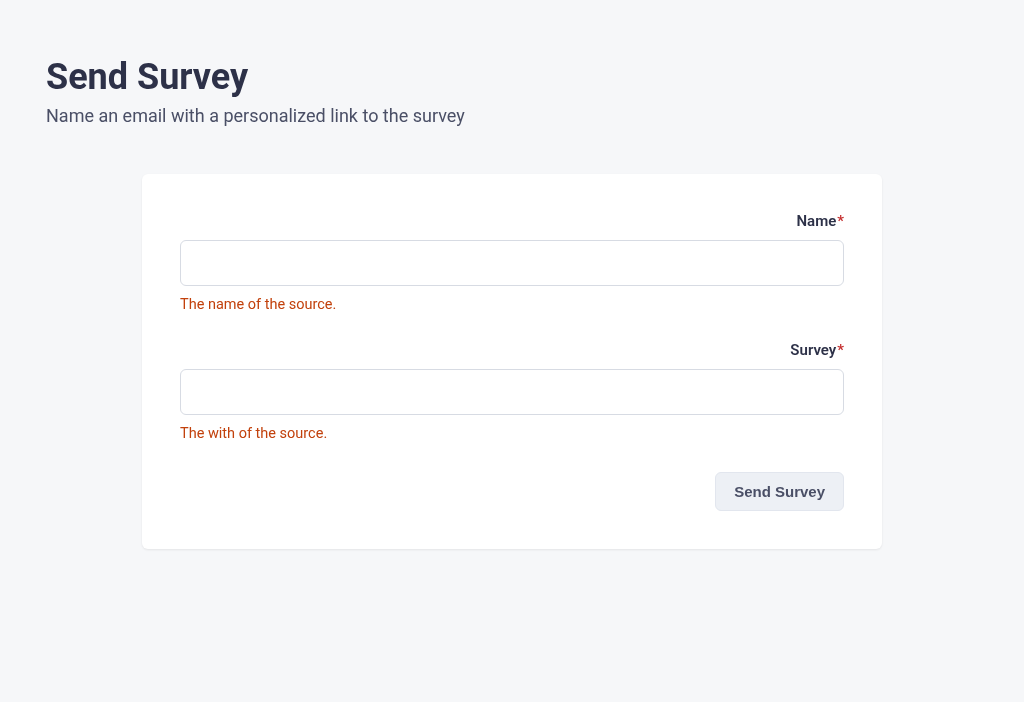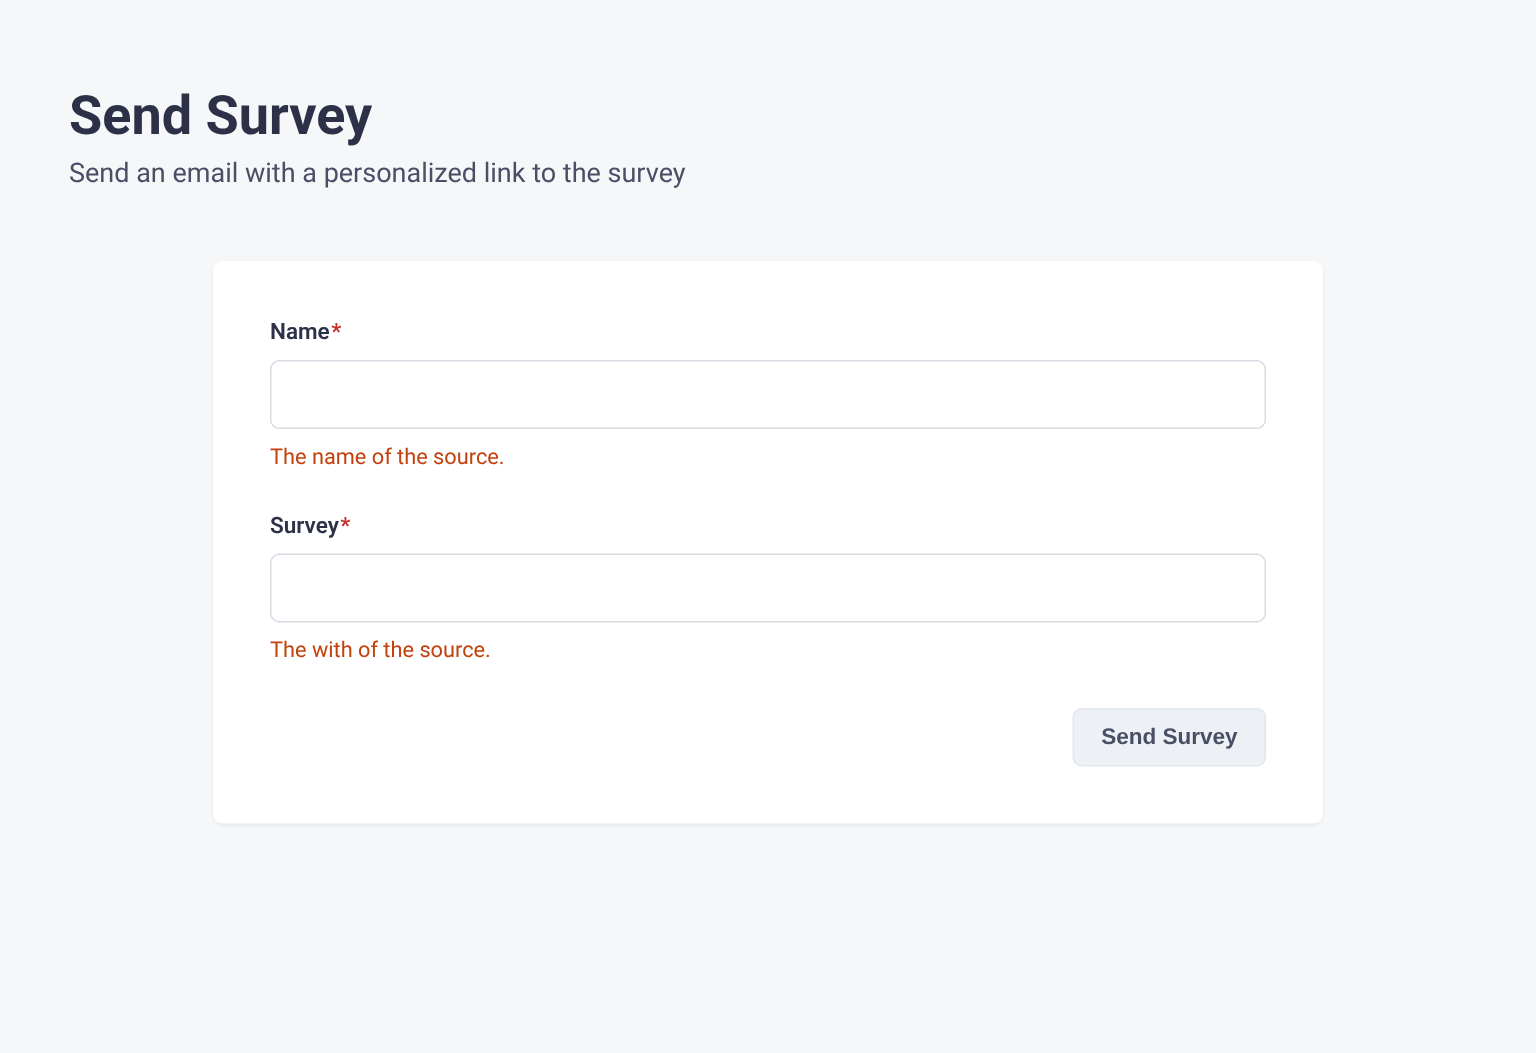--- a/index.html
+++ b/index.html
@@ -39,20 +39,21 @@
     }
     .form-group {
       margin-bottom: 28px;
     }
     .form-label {
       display: block;
       font-size: 15px;
       font-weight: 600;
       color: #2d3148;
       margin-bottom: 10px;
+      text-align: right;
     }
     .required-asterisk {
       color: #c53030;
       margin-left: 1px;
     }
     .form-input {
       width: 100%;
       height: 46px;
       border: 1px solid #d7dbe3;
       border-radius: 6px;
@@ -81,21 +82,21 @@
       padding: 10px 18px;
       border-radius: 6px;
       cursor: pointer;
     }
   </style>
 </head>
 <body>
 
 <div class="page-container">
   <h1 class="page-title">Send Survey</h1>
-  <p class="page-subtitle">Send an email with a personalized link to the survey</p>
+  <p class="page-subtitle">Name an email with a personalized link to the survey</p>
 
   <div class="form-card">
 
     <div class="form-group">
       <label class="form-label">
         <span>Name</span><span class="required-asterisk">*</span>
       </label>
       <input type="text" class="form-input" value="" style="">
       <div class="form-help">The name of the source.</div>
     </div>

